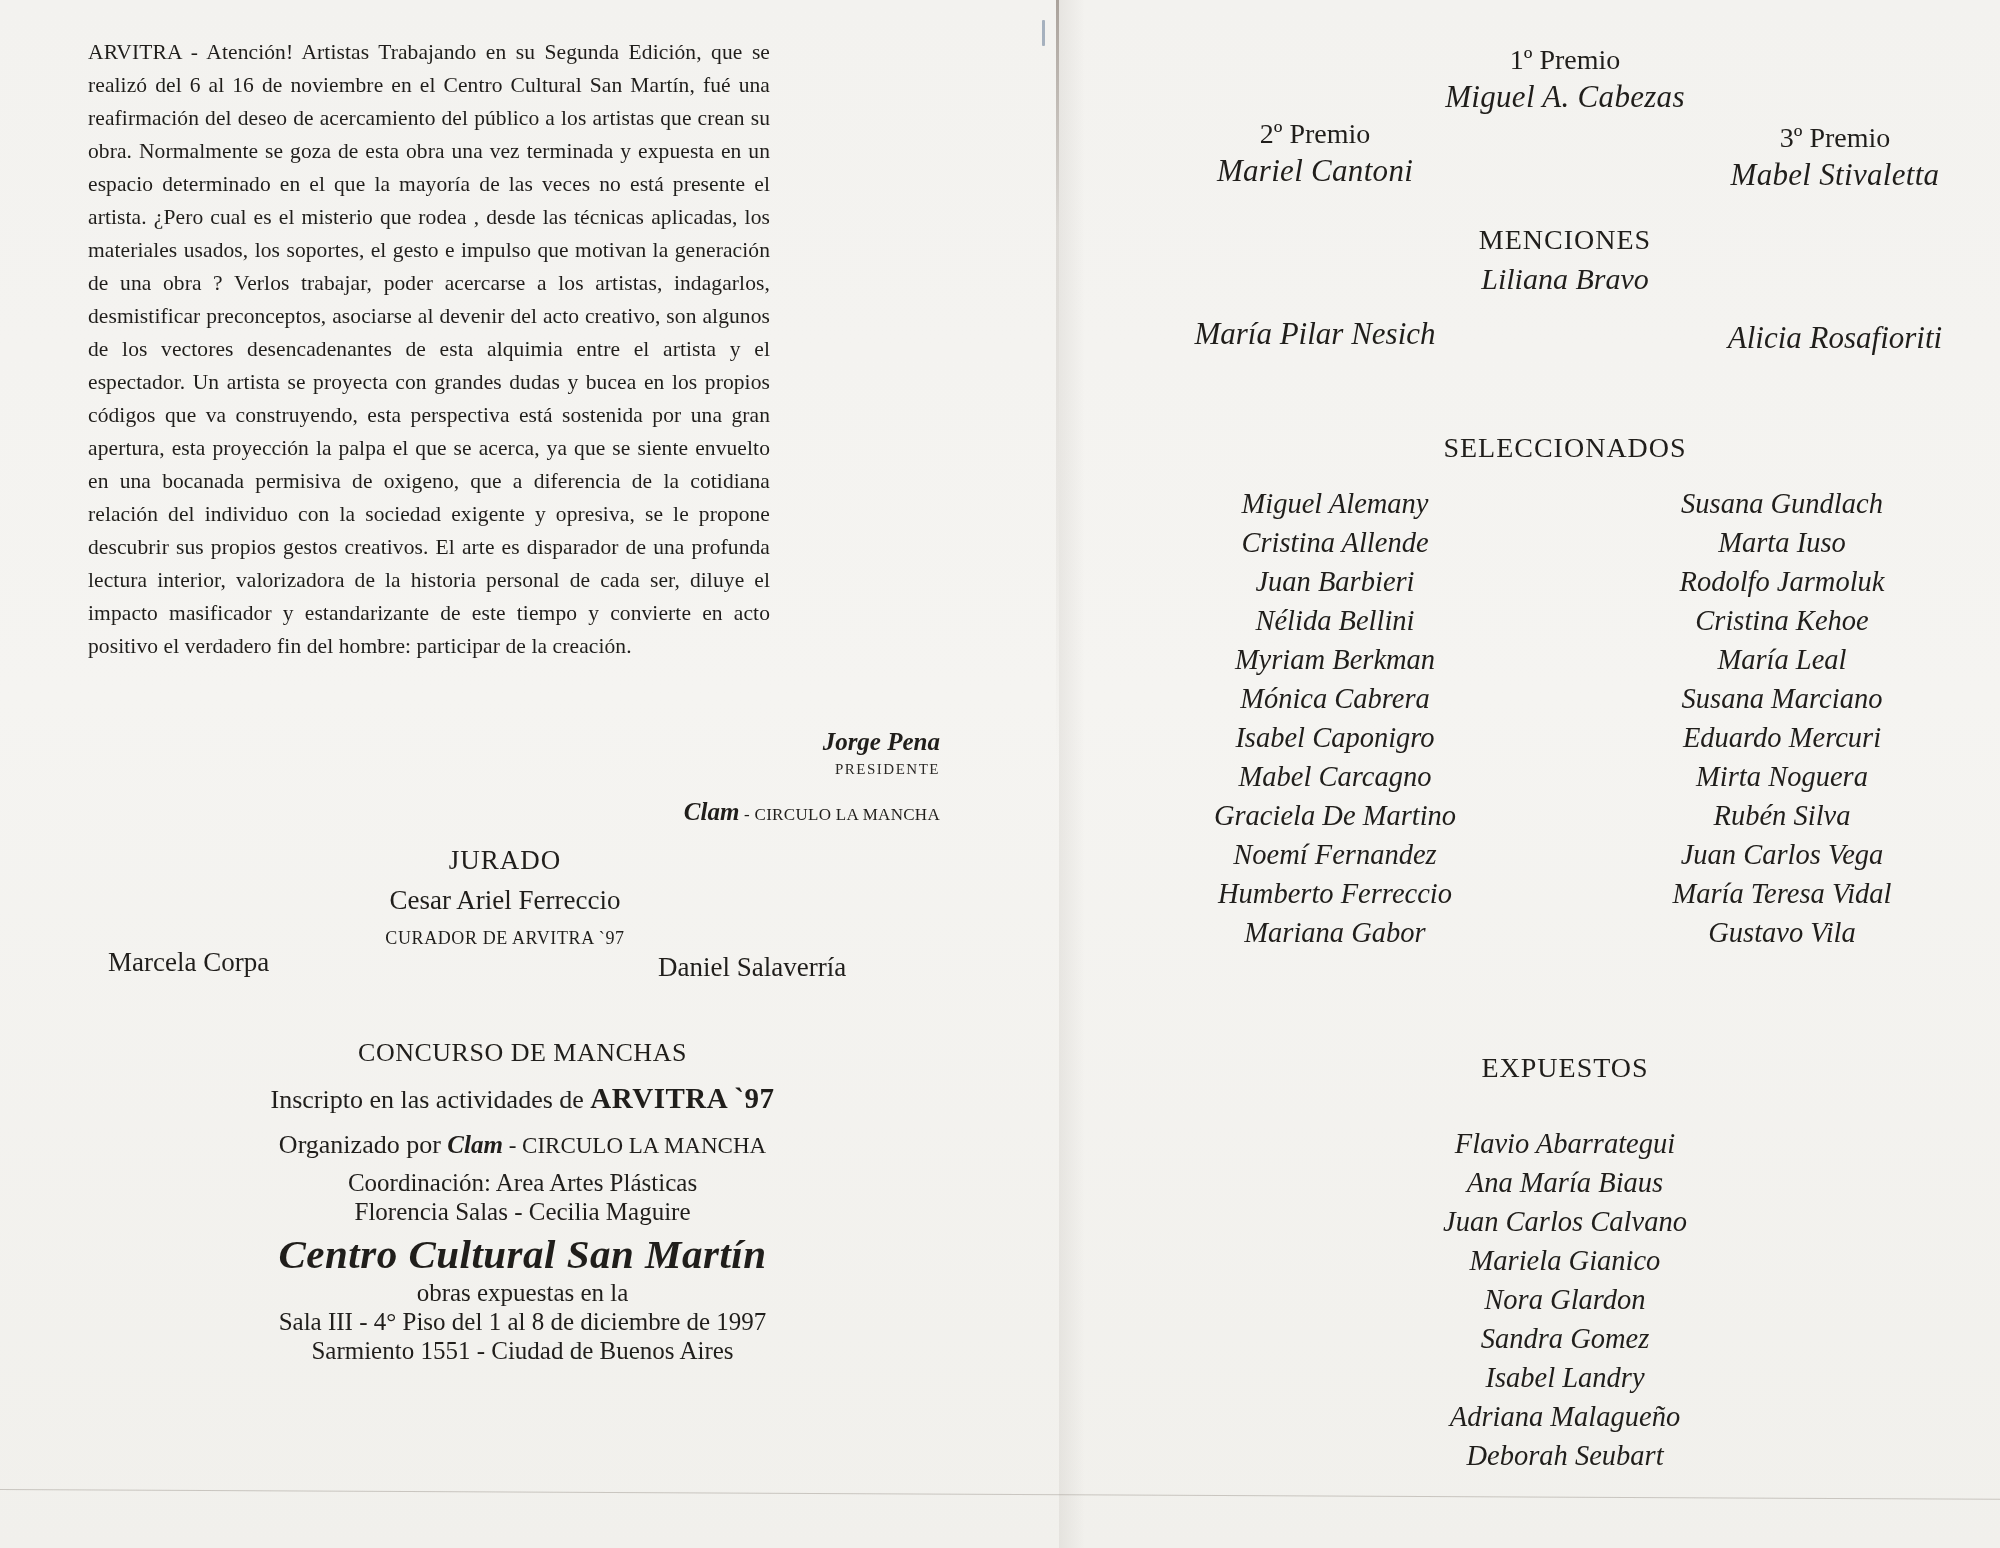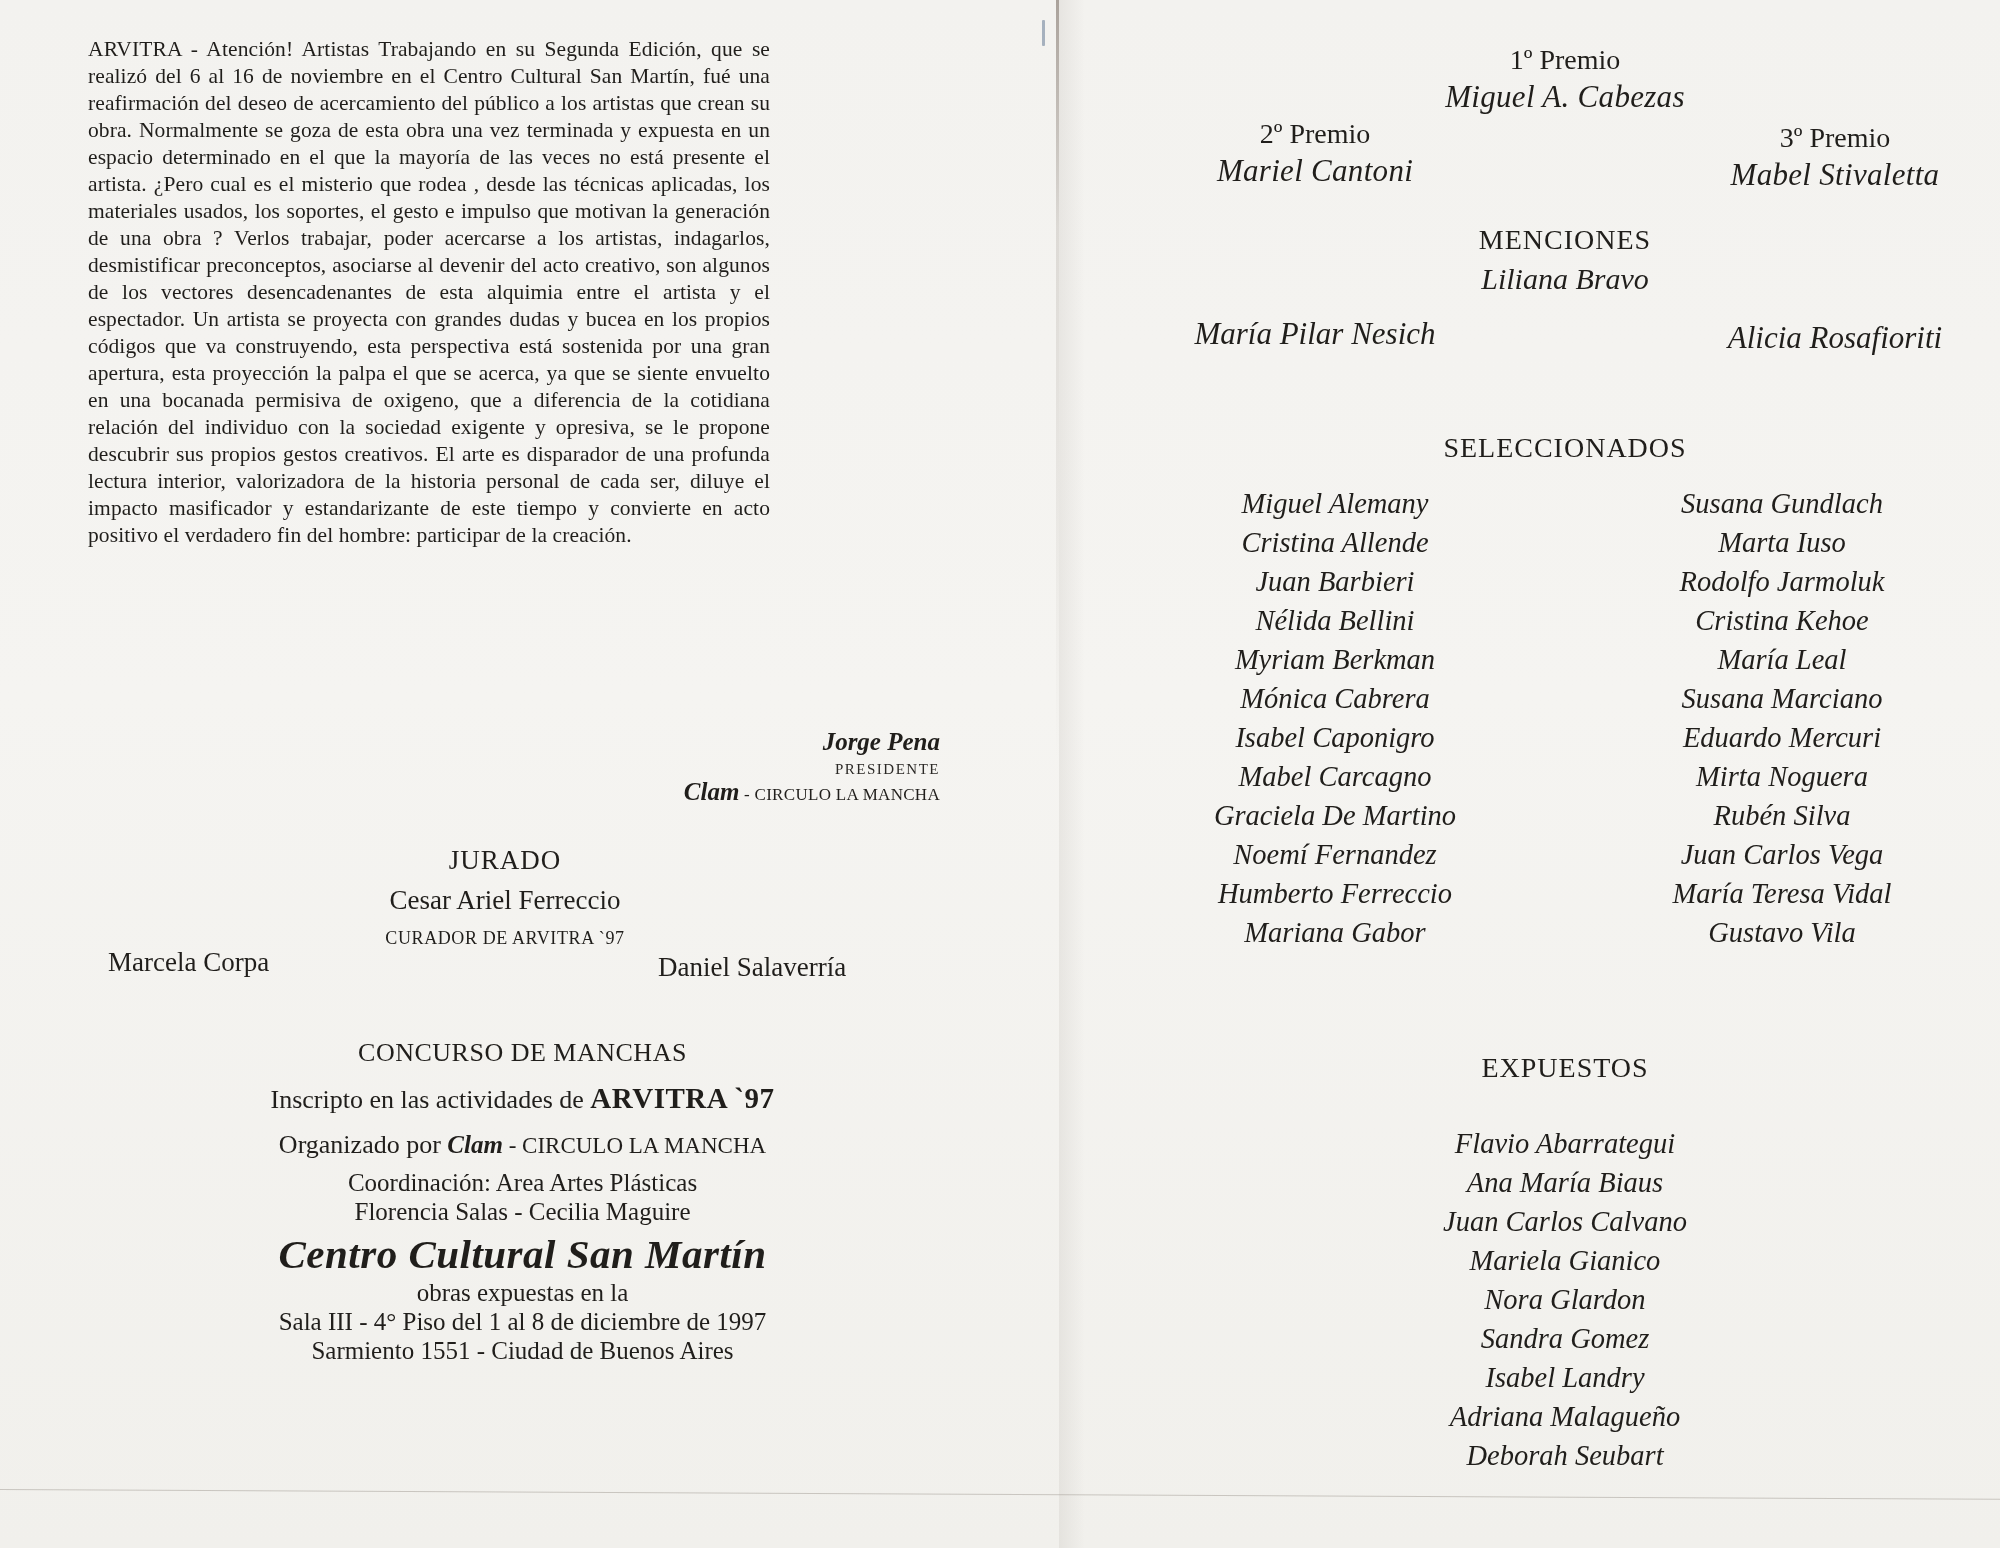--- a/index.html
+++ b/index.html
@@ -11,28 +11,28 @@
     position:relative;
     width:2000px;height:1548px;
     background:linear-gradient(180deg,#f3f2ef 0%, #f5f4f1 45%, #f1f0ec 100%);
     color:var(--ink);
     font-family:"Liberation Serif","DejaVu Serif",serif;
     overflow:hidden;
   }
   
   .intro{
     position:absolute;left:88px;top:36px;width:682px;
-    font-size:21.5px;line-height:27px;
+    font-size:21.5px;line-height:33px;
     text-align:justify;margin:0;
     letter-spacing:0.1px;
   }
   .signature{position:absolute;left:600px;top:728px;width:340px;text-align:right;}
   .sig-name{font-size:25px;font-weight:bold;font-style:italic;}
   .sig-title{font-size:15px;letter-spacing:1.5px;margin-top:5px;color:#2b2926;}
-  .sig-org{font-size:17px;margin-top:0;letter-spacing:0.3px;}
+  .sig-org{font-size:17px;margin-top:20px;letter-spacing:0.3px;}
   .clam{font-size:25px;font-weight:bold;font-style:italic;letter-spacing:0;}
   .jury{position:absolute;left:240px;top:845px;width:530px;text-align:center;}
   .jury-heading{font-size:27px;letter-spacing:1px;}
   .jury-curator{font-size:27px;margin-top:9px;}
   .jury-curator-title{font-size:18px;margin-top:12px;letter-spacing:0.6px;}
   .member-left{position:absolute;left:108px;top:947px;font-size:27px;}
   .member-right{position:absolute;left:658px;top:952px;font-size:27px;}
   .contest{position:absolute;left:115px;top:1038px;width:815px;text-align:center;}
   .contest-title{font-size:26px;letter-spacing:0.5px;}
   .contest-inscription{font-size:26px;margin-top:14px;}

